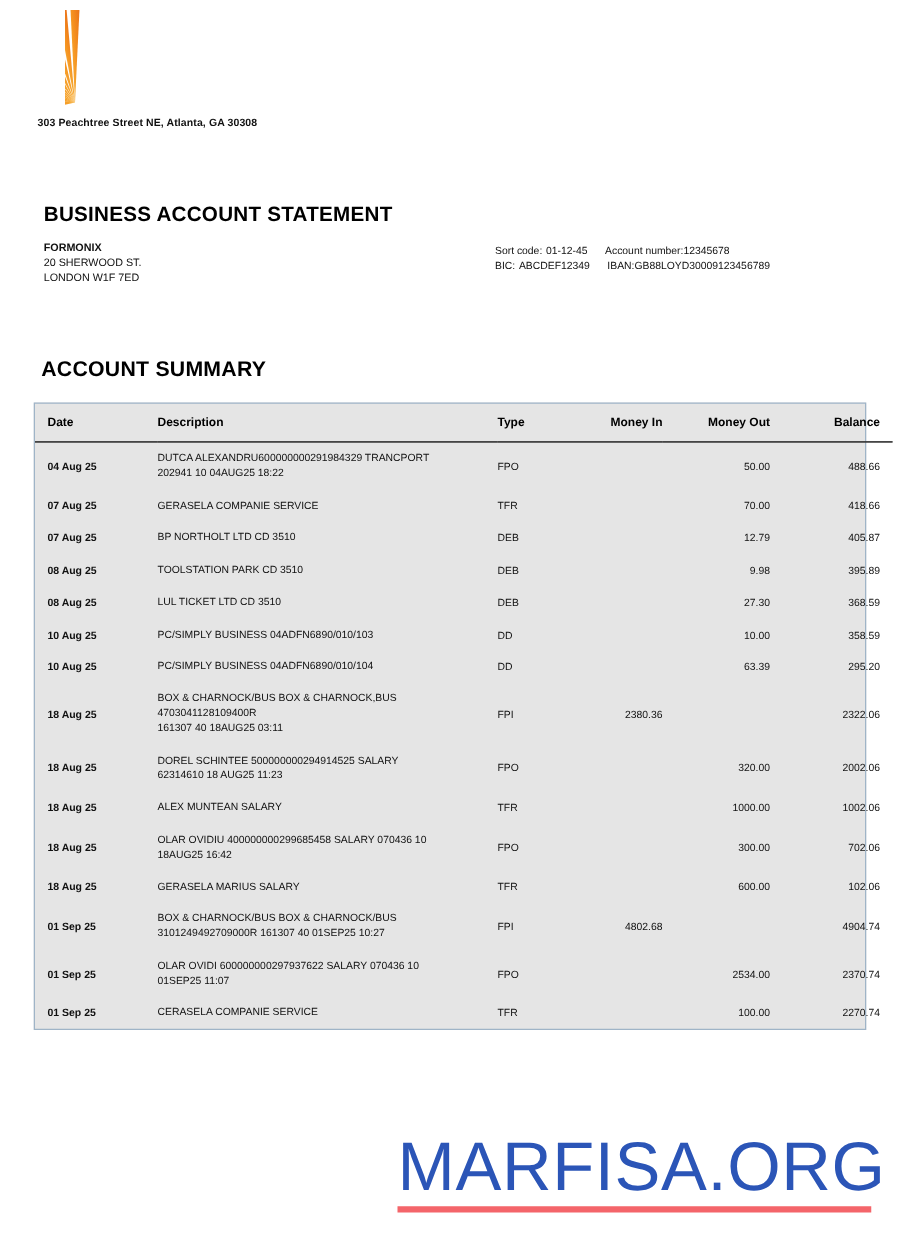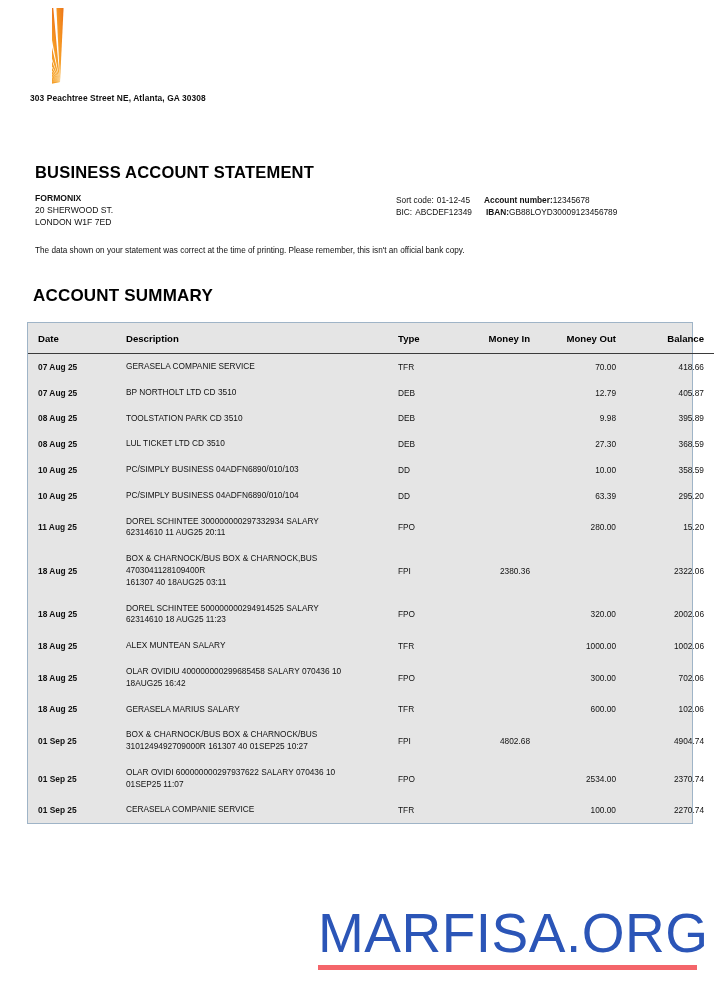--- a/index.html
+++ b/index.html
@@ -75,21 +75,21 @@
   
   #account-meta {
     position: absolute;
     left: 396px;
     top: 194px;
     font-size: 8.3px;
     line-height: 1.5;
     color: #111;
   }
   #account-meta .metarow span.lbl { margin-right: 3px; }
-  #account-meta .metarow .second { margin-left: 14px; font-weight: bold; }
+  #account-meta .metarow .second { margin-left: 14px; }
 
   
   #disclaimer {
     position: absolute;
     left: 35px;
     top: 244px;
     font-size: 8.2px;
     line-height: 1.6;
     color: #111;
     width: 660px;
@@ -254,39 +254,46 @@
 <div id="account-meta">
   <div class="metarow">
     <span class="lbl">Sort code:</span><span>01-12-45</span><span class="second">Account number:</span><span>12345678</span>
   </div>
   <div class="metarow">
     <span class="lbl">BIC:</span><span>ABCDEF12349</span><span class="second">IBAN:</span><span>GB88LOYD30009123456789</span>
   </div>
 </div>
 
 <div id="disclaimer">
-  <div>The data shown on your statement was correct at the time of printing. Please remember, this isn't an official bank copy.</div>
 </div>
 
 <div id="summary-heading">ACCOUNT SUMMARY</div>
 
 <div id="txn-table-wrap">
   <table id="txn-table">
     <thead>
       <tr>
         <th class="c-date">Date</th>
         <th class="c-desc">Description</th>
         <th class="c-type">Type</th>
         <th class="c-in">Money In</th>
         <th class="c-out">Money Out</th>
         <th class="c-bal">Balance</th>
       </tr>
     </thead>
     <tbody id="txn-body">
         <tr>
+          <td class="c-date">04 Aug 25</td>
+          <td class="c-desc"><span>DUTCA ALEXANDRU600000000291984329 TRANCPORT</span><span class="ref2">202941 10 04AUG25 18:22</span></td>
+          <td class="c-type">FPO</td>
+          <td class="c-in"></td>
+          <td class="c-out">50.00</td>
+          <td class="c-bal">488.66</td>
+        </tr>
+        <tr>
           <td class="c-date">07 Aug 25</td>
           <td class="c-desc"><span>GERASELA COMPANIE SERVICE</span></td>
           <td class="c-type">TFR</td>
           <td class="c-in"></td>
           <td class="c-out">70.00</td>
           <td class="c-bal">418.66</td>
         </tr>
         <tr>
           <td class="c-date">07 Aug 25</td>
           <td class="c-desc"><span>BP NORTHOLT LTD CD 3510</span></td>
@@ -319,28 +326,20 @@
           <td class="c-out">10.00</td>
           <td class="c-bal">358.59</td>
         </tr>
         <tr>
           <td class="c-date">10 Aug 25</td>
           <td class="c-desc"><span>PC/SIMPLY BUSINESS 04ADFN6890/010/104</span></td>
           <td class="c-type">DD</td>
           <td class="c-in"></td>
           <td class="c-out">63.39</td>
           <td class="c-bal">295.20</td>
-        </tr>
-        <tr>
-          <td class="c-date">11 Aug 25</td>
-          <td class="c-desc"><span>DOREL SCHINTEE 300000000297332934 SALARY</span><span class="ref2">62314610 11 AUG25 20:11</span></td>
-          <td class="c-type">FPO</td>
-          <td class="c-in"></td>
-          <td class="c-out">280.00</td>
-          <td class="c-bal">15.20</td>
         </tr>
         <tr>
           <td class="c-date">18 Aug 25</td>
           <td class="c-desc"><span>BOX &amp; CHARNOCK/BUS BOX &amp; CHARNOCK,BUS 4703041128109400R</span><span class="ref2">161307 40 18AUG25 03:11</span></td>
           <td class="c-type">FPI</td>
           <td class="c-in">2380.36</td>
           <td class="c-out"></td>
           <td class="c-bal">2322.06</td>
         </tr>
         <tr>

